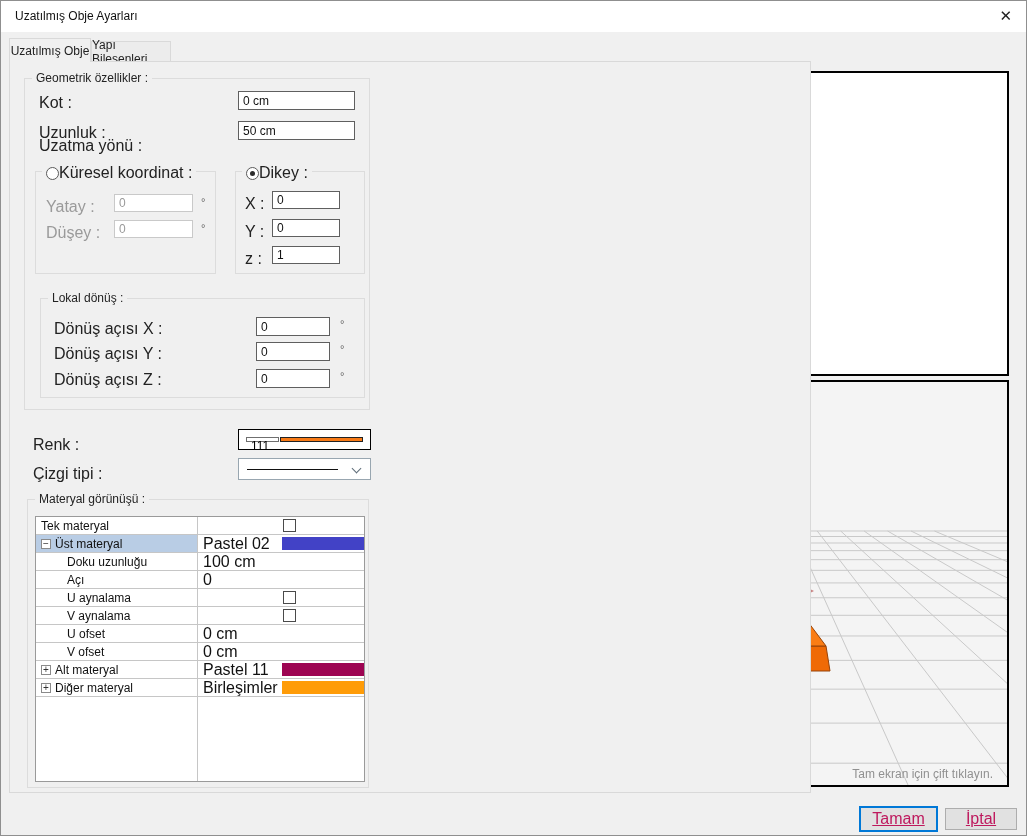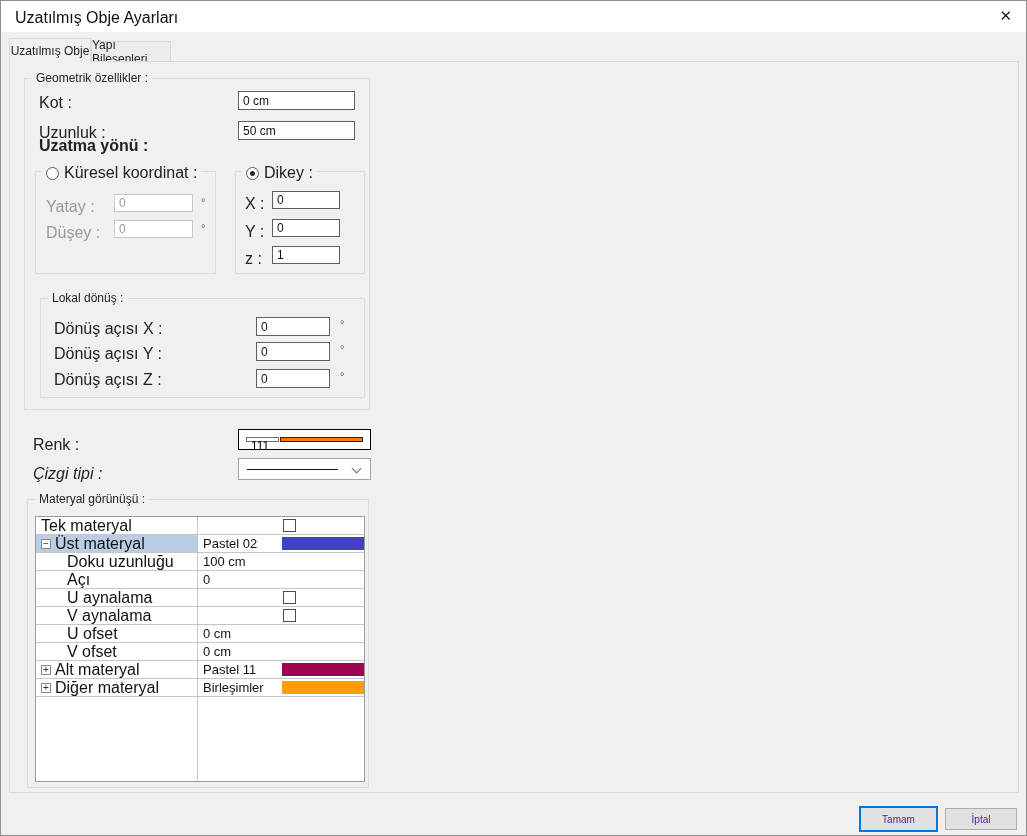--- a/index.html
+++ b/index.html
@@ -1,61 +1,61 @@
 <!DOCTYPE html>
 <html><head>
 <meta charset="utf-8">
 <style>
   html,body{margin:0;padding:0;background:#555;}
   *{box-sizing:border-box;font-family:"Liberation Sans",sans-serif;}
   .dialog{position:relative;width:1027px;height:836px;background:#f0f0f0;border:1px solid #8f8f8f;overflow:hidden;}
   .titlebar{position:absolute;left:0;top:0;width:100%;height:31px;background:#ffffff;}
-  .title{position:absolute;left:14px;top:8px;font-size:16px;color:#111;}
+  .title{position:absolute;left:14px;top:8px;font-size:12px;color:#111;}
   .close{position:absolute;right:14px;top:6px;font-size:15px;color:#222;cursor:pointer;line-height:18px;}
   .tab{position:absolute;font-size:12px;color:#222;display:flex;align-items:center;justify-content:center;}
   .tab.active{left:8px;top:37px;width:82px;height:24px;background:#f0f0f0;border:1px solid #d9d9d9;border-bottom:none;z-index:3;}
   .tab.inactive{left:90px;top:40px;width:80px;height:21px;background:#ececec;border:1px solid #d9d9d9;border-bottom:none;z-index:1;}
-  .page{position:absolute;left:8px;top:60px;width:1010px;height:732px;border:1px solid #d9d9d9;background:#f0f0f0;z-index:2;}
+  .page{position:absolute;left:8px;top:60px;width:802px;height:732px;border:1px solid #d9d9d9;background:#f0f0f0;z-index:2;}
   
   .grp{position:absolute;border:1px solid #dcdcdc;}
   .legend{position:absolute;top:-8px;left:7px;background:#f0f0f0;padding:0 4px;font-size:12px;color:#222;white-space:nowrap;}
   .lbl{position:absolute;font-size:16px;color:#222;white-space:nowrap;}
   .lbl.dis{color:#9a9a9a;}
   .inp{position:absolute;border:1px solid #5f5f5f;background:#fff;font-size:12px;color:#111;padding:0 4px;outline:none;}
   .inp.dis{border-color:#c9c9c9;color:#9a9a9a;}
   .deg{position:absolute;font-size:11px;color:#666;}
   .radio{position:absolute;width:13px;height:13px;border:1px solid #5a5a5a;border-radius:50%;background:#fff;}
   .radio.on::after{content:"";position:absolute;left:3px;top:3px;width:5px;height:5px;border-radius:50%;background:#2b2b2b;}
-  .rlegend{position:absolute;top:-8px;left:6px;background:#f0f0f0;padding:0 4px;display:flex;align-items:center;gap:5px;font-size:12px;}
+  .rlegend{position:absolute;top:-8px;left:6px;background:#f0f0f0;padding:0 4px;display:flex;align-items:center;font-size:12px;}
   .rlegend .radio{position:relative;flex:0 0 auto;}
   
   .renk{position:absolute;left:228px;top:367px;width:133px;height:21px;border:1px solid #000;background:#fff;display:flex;padding:7px;}
   .renk .num{width:33px;border:1px solid #6f6f6f;background:#fff;font-size:12px;padding-left:4px;line-height:16px;}
   .renk .sw{flex:1;margin-left:1px;border:1px solid #222;}
   .combo{position:absolute;left:228px;top:396px;width:133px;height:22px;border:1px solid #98a6b0;background:#fff;}
   .combo .linesample{position:absolute;left:8px;right:32px;top:10px;height:1px;background:#111;}
   .combo .chev{position:absolute;right:10px;top:6px;width:7px;height:7px;border-right:1.6px solid #5e6d79;border-bottom:1.6px solid #5e6d79;transform:rotate(45deg);}
   
   .mtable{position:absolute;left:7px;top:16px;width:330px;height:266px;border:1px solid #9a9a9a;background:#fff;overflow:hidden;}
   .mdivider{position:absolute;left:161px;top:0;bottom:0;width:1px;background:#c6c6c6;z-index:2;}
   .mrow{display:flex;height:18px;border-bottom:1px solid #c6c6c6;}
   .mcell-l{width:162px;display:flex;align-items:center;padding-left:5px;}
   .mcell-l.sel{background:#B9CDE5;}
   .exp{width:10px;height:10px;border:1px solid #8a8a8a;background:#fff;font-size:10px;line-height:8px;text-align:center;margin-right:4px;flex:0 0 auto;color:#333;}
-  .mlab{font-size:16px;color:#111;white-space:nowrap;}
+  .mlab{font-size:12px;color:#111;white-space:nowrap;}
   .mlab.ind{margin-left:26px;}
   .mcell-v{flex:1;position:relative;display:flex;align-items:center;padding-left:5px;}
-  .mval{font-size:13px;color:#111;white-space:nowrap;}
+  .mval{font-size:16px;color:#111;white-space:nowrap;}
   .mcb{position:absolute;left:85px;top:2px;width:13px;height:13px;border:1px solid #4a4a4a;background:#fff;}
   .msw{position:absolute;left:84px;top:2px;width:82px;height:13px;}
   
   .panel2d{position:absolute;left:380px;top:70px;width:628px;height:305px;border:2px solid #000;background:#fff;}
   .panel3d{position:absolute;left:380px;top:379px;width:628px;height:407px;border:2px solid #000;background:#f4f4f4;}
   
-  .btn{position:absolute;font-size:10px;color:#4c1d95;background:#e1e1e1;display:flex;align-items:center;justify-content:center;cursor:pointer;}
+  .btn{position:absolute;font-size:16px;color:#be185d;background:#e1e1e1;display:flex;align-items:center;justify-content:center;cursor:pointer;text-decoration:underline;}
   .btn.ok{left:858px;top:805px;width:79px;height:26px;border:2px solid #0078D7;}
   .btn.cancel{left:944px;top:807px;width:72px;height:22px;border:1px solid #adadad;}
 </style>
 </head>
 <body>
 
 <div class="dialog">
   <div class="titlebar">
     <span class="title">Uzatılmış Obje Ayarları</span>
     <span class="close">✕</span>
@@ -70,21 +70,21 @@
 
   <div class="page">
 
     <div class="grp" style="left:14px;top:16px;width:346px;height:332px;">
       <span class="legend">Geometrik özellikler :</span>
 
       <div class="lbl" style="left:14px;top:15px;">Kot :</div>
       <input class="inp" style="left: 213px; top: 12px; width: 117px; height: 19px;" value="0 cm">
       <div class="lbl" style="left:14px;top:45px;">Uzunluk :</div>
       <input class="inp" style="left: 213px; top: 42px; width: 117px; height: 19px;" value="50 cm">
-      <div class="lbl" style="left:14px;top:58px;font-weight:bold;">Uzatma yönü :</div>
+      <div class="lbl" style="left:14px;top:58px;">Uzatma yönü :</div>
 
       <div class="grp" style="left:10px;top:92px;width:181px;height:103px;">
         <span class="rlegend">
           <span class="radio"></span>
           <span class="lbl" style="position:relative;">Küresel koordinat :</span>
         </span>
         <div class="lbl dis" style="left:10px;top:26px;text-align:center;">Yatay :</div>
         <input class="inp dis" style="left: 78px; top: 22px; width: 79px; height: 18px;" disabled="" value="0">
         <div class="deg" style="left:165px;top:24px;">°</div>
         <div class="lbl dis" style="left:10px;top:52px;">Düşey :</div>
@@ -117,21 +117,21 @@
         <input class="inp" style="left: 215px; top: 70px; width: 74px; height: 19px;" value="0">
         <div class="deg" style="left:299px;top:71px;">°</div>
       </div>
     </div>
 
     <div class="lbl" style="left:23px;top:374px;">Renk :</div>
     <div class="renk">
       <div class="num">111</div>
       <div class="sw" id="renk-swatch" style="background: rgb(248, 122, 22);"></div>
     </div>
-    <div class="lbl" style="left:23px;top:403px;font-style:italic;">Çizgi tipi :</div>
+    <div class="lbl" style="left:23px;top:403px;">Çizgi tipi :</div>
     <div class="combo">
       <div class="linesample"></div>
       <div class="chev"></div>
     </div>
 
     <div class="grp" style="left:17px;top:437px;width:342px;height:289px;">
       <span class="legend">Materyal görünüşü :</span>
       <div class="mtable">
         <div class="mdivider"></div>
         <div id="mat-rows">

